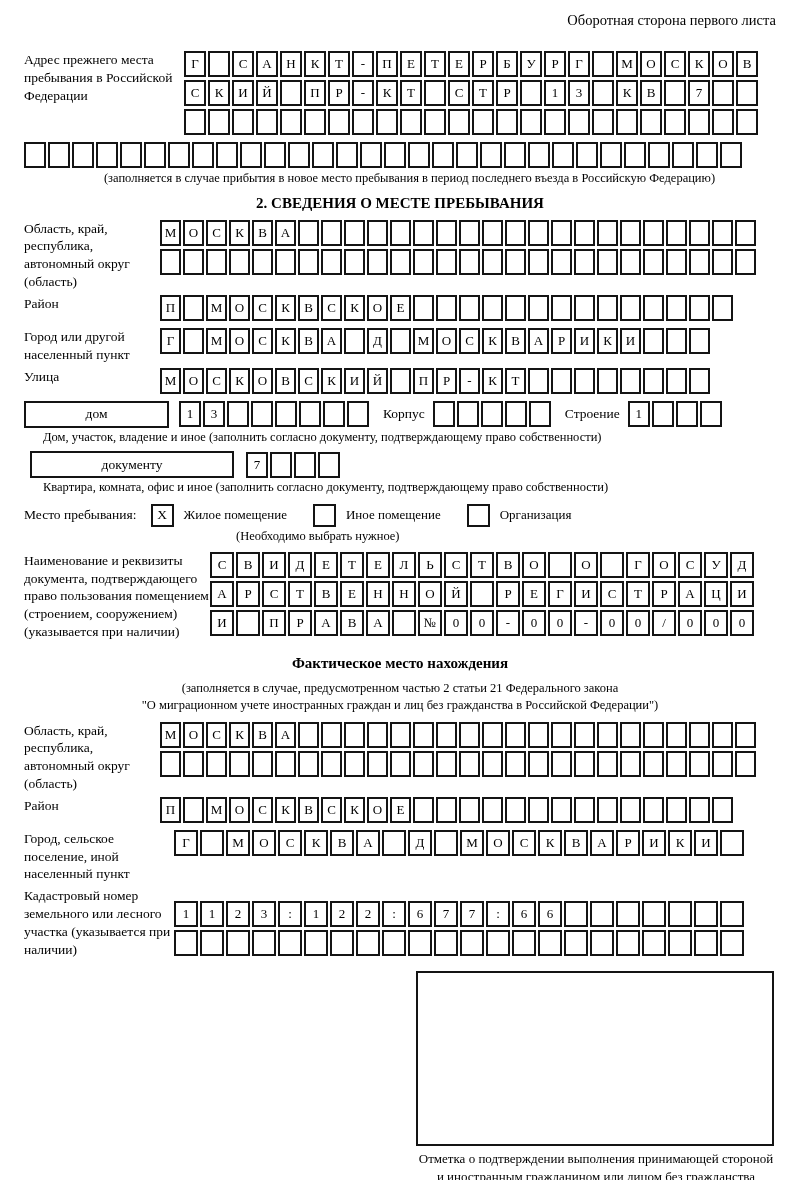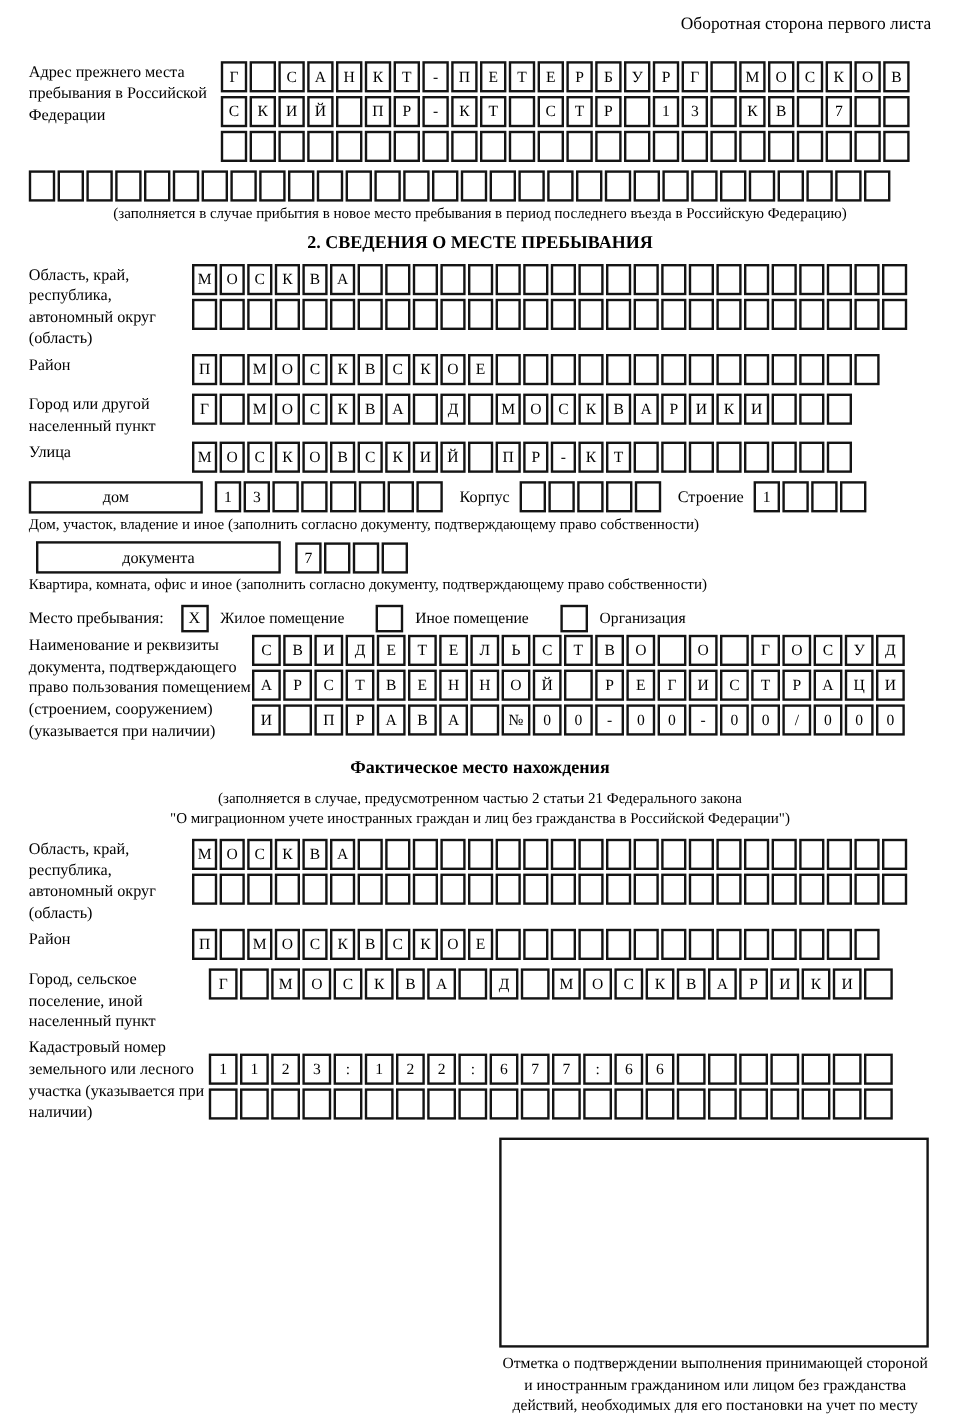--- a/index.html
+++ b/index.html
@@ -25,21 +25,21 @@
     border:2px solid #141414; background:#fff;
     display:flex; align-items:center; justify-content:center;
     font-size:13px;
   }
   .g24 .cell { width:22px; }
   .g23 .cell { width:21px; }
   .g26 .cell { width:24px; }
 
   .caption { font-size:12.5px; line-height:1.25; }
   .center { text-align:center; }
-  .cap-mb { margin-bottom:6px; margin-top:1px; }
+  .cap-mb { margin-bottom:6px; margin-top:1px;margin-left:19px; }
 
   .section-title { text-align:center; font-weight:bold; font-size:15px; margin:8px 0 8px 0; }
 
   .block { margin-bottom:4px; }
 
   .inline-row { display:flex; align-items:center; margin-bottom:2px; }
   .long-box {
     border:2px solid #141414; height:27px;
     display:flex; align-items:center; justify-content:center;
     font-size:13.5px;
@@ -370,39 +370,40 @@
     <span class="cellrow g24 inl">
         <span class="cell">1</span>
         <span class="cell"></span>
         <span class="cell"></span>
         <span class="cell"></span>
       </span>
   </div>
   <div class="caption cap-mb">Дом, участок, владение и иное (заполнить согласно документу, подтверждающему право собственности)</div>
 
   <div class="inline-row">
-    <span class="long-box box-kvartira">документа</span>
+    <span class="long-box box-kvartira">документу</span>
     <span class="cellrow g24 inl">
         <span class="cell">7</span>
         <span class="cell"></span>
         <span class="cell"></span>
         <span class="cell"></span>
       </span>
   </div>
   <div class="caption cap-mb">Квартира, комната, офис и иное (заполнить согласно документу, подтверждающему право собственности)</div>
 
   <div class="mesto-row">
     <span class="mesto-label">Место пребывания:</span>
     <span class="checkbox">X</span>
     <span class="opt-label">Жилое помещение</span>
     <span class="checkbox"></span>
     <span class="opt-label">Иное помещение</span>
     <span class="checkbox"></span>
     <span class="opt-label">Организация</span>
   </div>
+  <div class="mesto-caption">(Необходимо выбрать нужное)</div>
 
   <div class="row-flex block">
     <div class="flabel w186">Наименование и реквизиты документа, подтверждающего право пользования помещением (строением, сооружением) (указывается при наличии)</div>
     <div>
       <div class="cellrow g26">
           <span class="cell">С</span>
           <span class="cell">В</span>
           <span class="cell">И</span>
           <span class="cell">Д</span>
           <span class="cell">Е</span>

